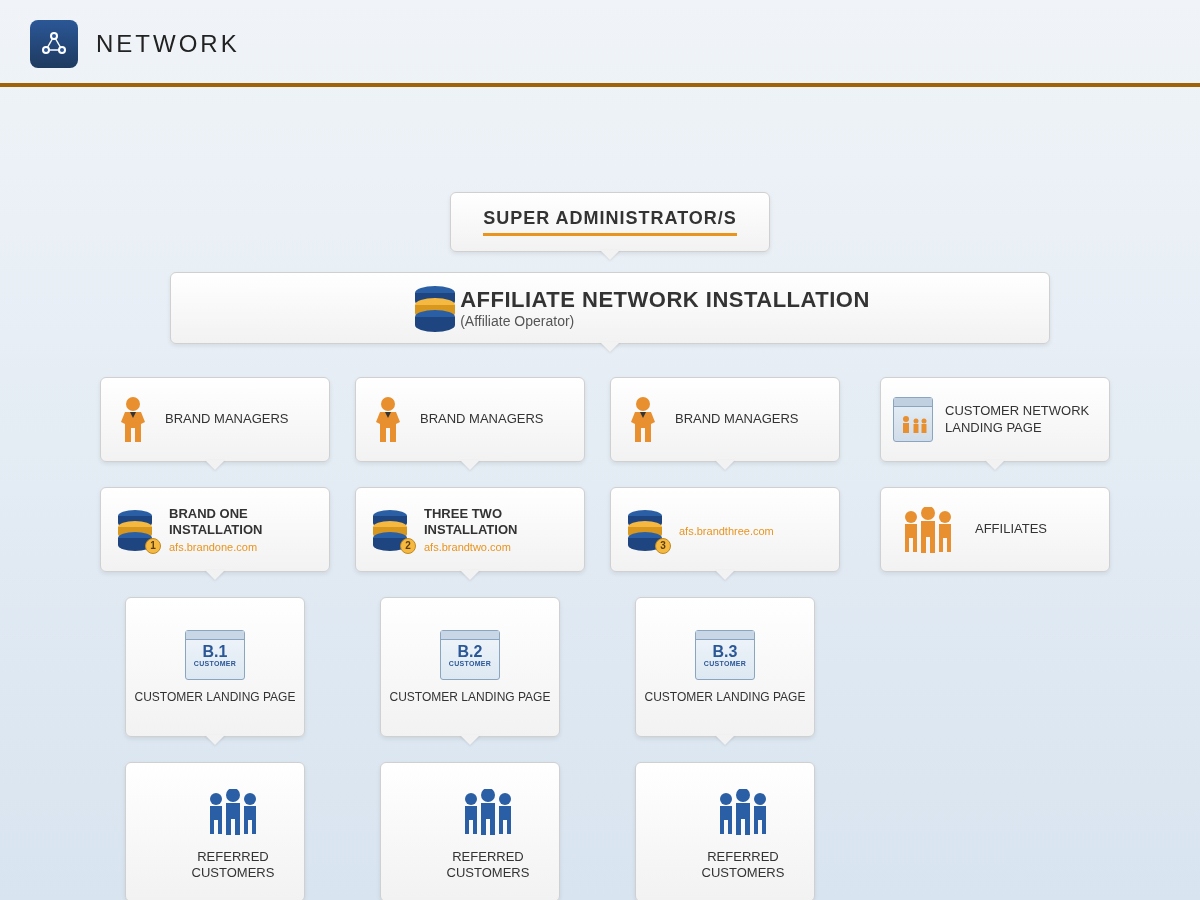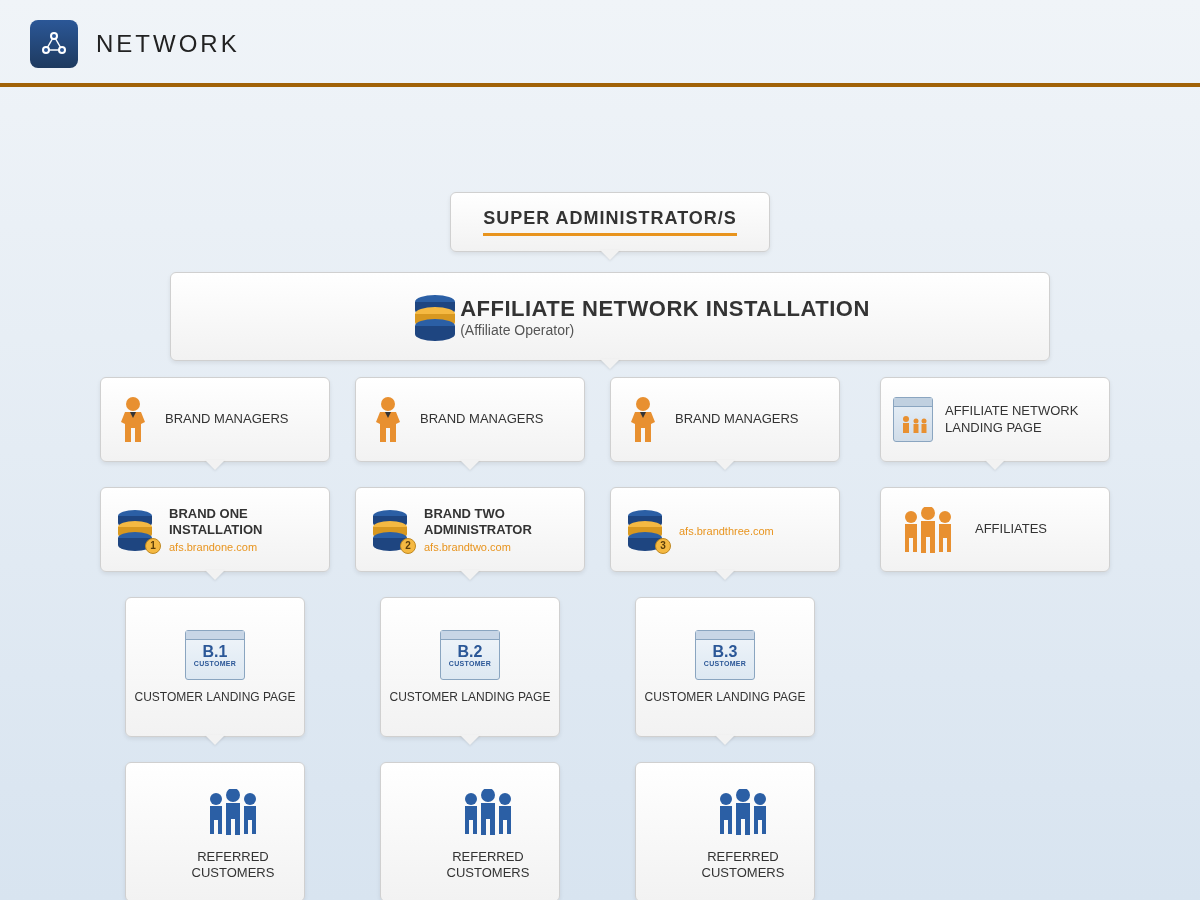--- a/index.html
+++ b/index.html
@@ -73,21 +73,21 @@
   font-size: 18px;
   font-weight: bold;
   letter-spacing: 1px;
   border-bottom: 3px solid #e8941e;
   padding-bottom: 4px;
 }
 .affiliate-install {
   left: 170px;
   top: 185px;
   width: 880px;
-  height: 89px;
+  height: 72px;
   display: flex;
   align-items: center;
   justify-content: center;
 }
 .affiliate-install-text {
   text-align: left;
 }
 .affiliate-title {
   font-size: 22px;
   font-weight: bold;
@@ -342,21 +342,21 @@
     <div class="browser-icon">
       <svg width="38" height="26" viewBox="0 0 38 26">
         <circle cx="12" cy="8" r="3" fill="#e89030"></circle>
         <path d="M9 12 h6 v10 h-6 z" fill="#e89030"></path>
         <circle cx="22" cy="10" r="2.5" fill="#e89030"></circle>
         <path d="M19.5 13 h5 v9 h-5 z" fill="#e89030"></path>
         <circle cx="30" cy="10" r="2.5" fill="#e89030"></circle>
         <path d="M27.5 13 h5 v9 h-5 z" fill="#e89030"></path>
       </svg>
     </div>
-    <div class="row-box-text">AFFILIATE NETWORK LANDING PAGE</div>
+    <div class="row-box-text">CUSTOMER NETWORK LANDING PAGE</div>
   </div>
 
   <div class="box install-box" style="left:100px; top:400px;">
     <div class="db-icon">
       <svg width="44" height="44" viewBox="0 0 44 44">
         <ellipse cx="22" cy="8" rx="17" ry="6" fill="#2b5fa5"></ellipse>
         <path d="M5 8 v7 a17 6 0 0 0 34 0 v-7" fill="#1e4580"></path>
         <ellipse cx="22" cy="19" rx="17" ry="6" fill="#f5b942"></ellipse>
         <path d="M5 19 v7 a17 6 0 0 0 34 0 v-7" fill="#d89820"></path>
         <ellipse cx="22" cy="30" rx="17" ry="6" fill="#2b5fa5"></ellipse>
@@ -376,21 +376,21 @@
         <ellipse cx="22" cy="8" rx="17" ry="6" fill="#2b5fa5"></ellipse>
         <path d="M5 8 v7 a17 6 0 0 0 34 0 v-7" fill="#1e4580"></path>
         <ellipse cx="22" cy="19" rx="17" ry="6" fill="#f5b942"></ellipse>
         <path d="M5 19 v7 a17 6 0 0 0 34 0 v-7" fill="#d89820"></path>
         <ellipse cx="22" cy="30" rx="17" ry="6" fill="#2b5fa5"></ellipse>
         <path d="M5 30 v7 a17 6 0 0 0 34 0 v-7" fill="#1e4580"></path>
       </svg>
       <div class="badge-num">2</div>
     </div>
     <div class="install-text-wrap">
-      <div class="install-title">BRAND TWO ADMINISTRATOR</div>
+      <div class="install-title">THREE TWO INSTALLATION</div>
       <div class="install-url">afs.brandtwo.com</div>
     </div>
   </div>
 
   <div class="box install-box" style="left:610px; top:400px;">
     <div class="db-icon">
       <svg width="44" height="44" viewBox="0 0 44 44">
         <ellipse cx="22" cy="8" rx="17" ry="6" fill="#2b5fa5"></ellipse>
         <path d="M5 8 v7 a17 6 0 0 0 34 0 v-7" fill="#1e4580"></path>
         <ellipse cx="22" cy="19" rx="17" ry="6" fill="#f5b942"></ellipse>

